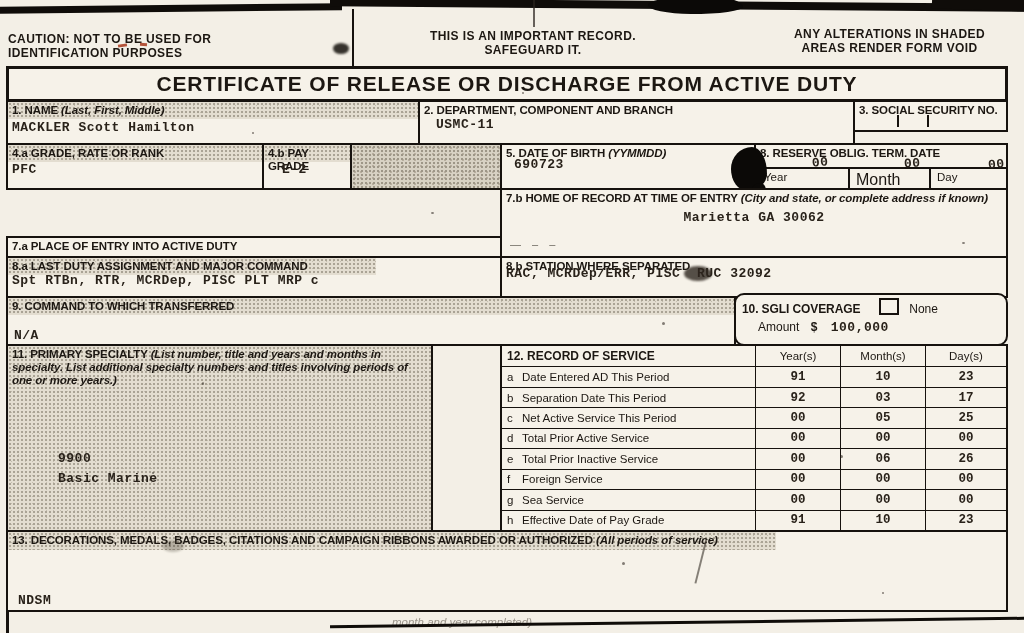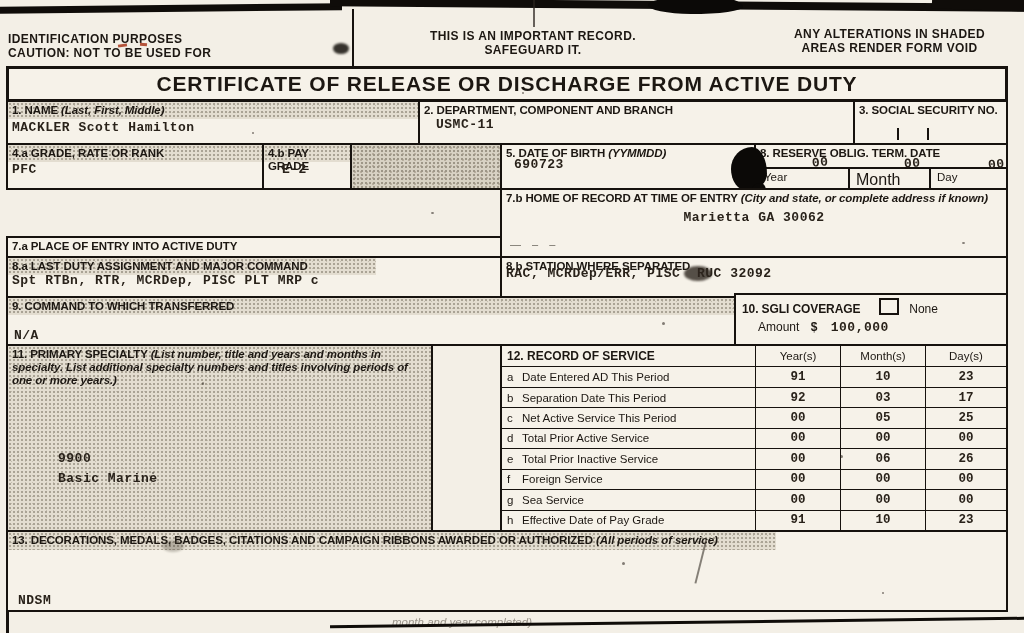--- a/index.html
+++ b/index.html
@@ -33,22 +33,22 @@
 <div class="page">
 
   <div class="abs bar" style="left:-6px;top:5px;width:348px;height:7px;transform:rotate(-0.6deg);"></div>
   <div class="abs bar" style="left:330px;top:1px;width:700px;height:8px;transform:rotate(0.45deg);"></div>
   <div class="blot" style="left:648px;top:-4px;width:95px;height:18px;"></div>
   <div class="abs bar" style="right:-8px;top:-4px;width:100px;height:14px;transform:rotate(2deg);"></div>
   <div class="abs" style="left:352px;top:9px;width:2px;height:58px;background:#16120e;"></div>
   <div class="abs" style="left:533px;top:0;width:1.5px;height:27px;background:#2a241e;opacity:.7;"></div>
 
   <div class="abs hdr" style="left:8px;top:33px;width:335px;">
+    <div>CAUTION: NOT TO BE USED FOR</div>
     <div>IDENTIFICATION PURPOSES</div>
-    <div>CAUTION: NOT TO BE USED FOR</div>
   </div>
   <div class="abs hdr" style="left:368px;top:30px;width:330px;text-align:center;">
     <div>THIS IS AN IMPORTANT RECORD.</div>
     <div>SAFEGUARD IT.</div>
   </div>
   <div class="abs hdr" style="right:12px;top:28px;width:245px;text-align:center;">
     <div>ANY ALTERATIONS IN SHADED</div>
     <div>AREAS RENDER FORM VOID</div>
   </div>
 
@@ -60,21 +60,21 @@
     <div class="lbl shadelbl" style="height:15px;">
       <span>1. NAME</span>
       <span class="it">(Last, First, Middle)</span>
     </div>
     <div class="tw" style="padding:1px 0 0 4px;">MACKLER Scott Hamilton</div>
   </div>
   <div class="cell" style="left:418px;top:100px;width:437px;height:45px;">
     <div class="lbl">2. DEPARTMENT, COMPONENT AND BRANCH</div>
     <div class="tw" style="padding:0 0 0 16px;">USMC-11</div>
   </div>
-  <div class="cell" style="left:853px;top:100px;width:155px;height:45px;">
+  <div class="cell" style="left:853px;top:100px;width:155px;height:32px;">
     <div class="lbl">3. SOCIAL SECURITY NO.</div>
     <div class="tick" style="left:42px;"></div>
     <div class="tick" style="left:72px;"></div>
   </div>
 
   <div class="cell" style="left:6px;top:143px;width:258px;height:47px;">
     <div class="lbl shadelbl" style="height:15px;">4.a GRADE, RATE OR RANK</div>
     <div class="tw" style="padding:0 0 0 4px;">PFC</div>
   </div>
   <div class="cell" style="left:262px;top:143px;width:90px;height:47px;">
@@ -129,21 +129,21 @@
   <div class="cell" style="left:500px;top:256px;width:508px;height:42px;">
     <div class="lbl">8.b STATION WHERE SEPARATED</div>
     <div class="tw" style="padding:0 0 0 4px;margin-top:-7px;white-space:pre;">RAC, MCRDep/ERR, PISC  RUC 32092</div>
   </div>
   <div class="smudge" style="left:684px;top:266px;width:28px;height:15px;background:rgba(45,38,30,.8);"></div>
 
   <div class="cell" style="left:6px;top:296px;width:730px;height:50px;">
     <div class="lbl shadelbl" style="height:15px;">9. COMMAND TO WHICH TRANSFERRED</div>
     <div class="tw" style="position:absolute;left:6px;bottom:1px;">N/A</div>
   </div>
-  <div class="cell" style="left:734px;top:293px;width:274px;height:53px;">
+  <div class="cell" style="left:734px;top:293px;width:274px;height:53px;border-radius:10px;">
     <div style="padding:3px 6px 0 6px;">
       <span class="lbl" style="padding:0;font-size:12px;">10. SGLI COVERAGE</span>
       <span class="chk" style="margin-left:14px;"></span>
       <span style="font-size:12px;margin-left:6px;">None</span>
     </div>
     <div style="padding:3px 0 0 22px;font-size:12px;">
       <span>Amount</span>
       <span style="font-weight:bold;margin-left:8px;">$</span>
       <span class="tw" style="margin-left:10px;">100,000</span>
     </div>

